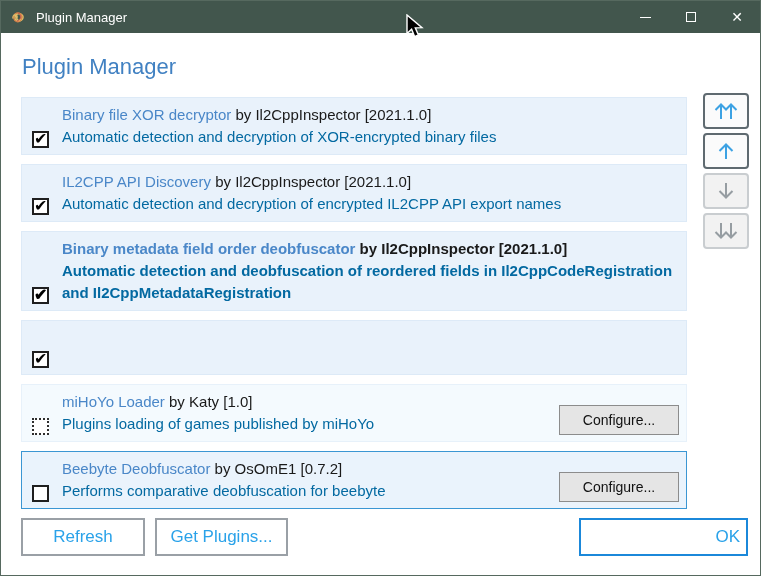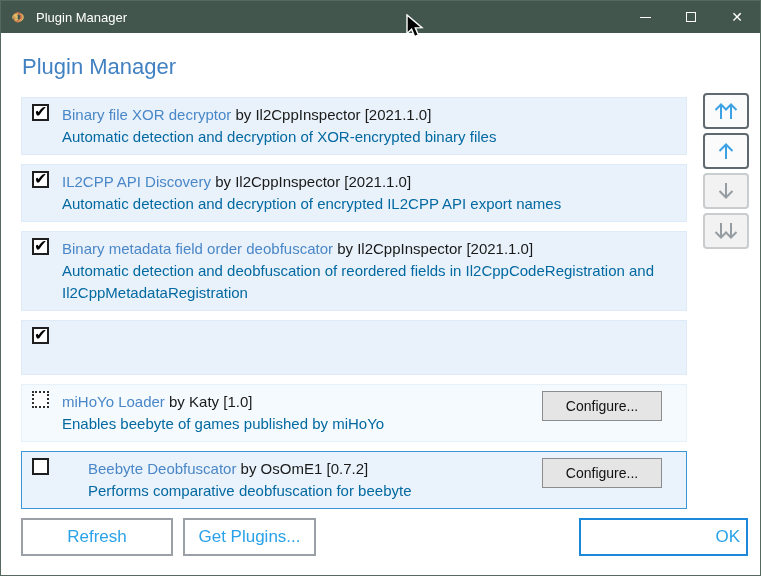--- a/index.html
+++ b/index.html
@@ -31,29 +31,29 @@
   .glyph-max { width:10px; height:10px; border:1px solid #fff; display:block; }
   .glyph-close { font-size:14px; line-height:1; }
   
   .heading {
     color:#4181c2; font-size:22px; font-weight:400;
     margin:21px 0 0 21px; height:26px; line-height:26px;
   }
   
   .list { position:absolute; left:20px; top:96px; width:666px; }
   .row {
-    display:flex; align-items:flex-start;
+    display:flex; align-items:flex-end;
     background:#e9f2fb; border:1px solid #ddeaf7;
-    padding:6px 24px 6px 10px; margin-bottom:9px;
+    padding:6px 7px 6px 10px; margin-bottom:9px;
   }
   .row.h55 { min-height:55px; }
-  .row.h70 { min-height:70px; }
+  .row.h70 { min-height:70px;font-weight:bold; }
   .row.h50 { min-height:50px; background:#f4fafe; border-color:#e7f1fa; }
   .row.h54 { min-height:54px; }
-  .row.selected { border:1px solid #3b96d3; background:#eaf3fc; margin-bottom:0;gap:26px; }
+  .row.selected { border:1px solid #3b96d3; background:#eaf3fc; margin-bottom:0; }
   .cb {
     width:17px; height:17px; flex:none; position:relative;
     background:#fff; border:2px solid #1f1f1f; margin-right:13px;
   }
   .cb.checked::after {
     content:"\2714"; position:absolute; left:0px; top:-4px;
     font-size:16px; color:#000;
   }
   .cb.dotted { border:2px dotted #2e2e2e; }
   .row-text { flex:1; font-size:15px; line-height:22px; color:#1a1a1a; }
@@ -75,21 +75,21 @@
   .move-btn.disabled { border-color:#c9cdd0; background:#f2f2f2; }
   
   .footer {
     position:absolute; left:20px; top:517px; width:727px;
     display:flex; align-items:center;
   }
   .btn {
     height:38px; background:#ffffff; border:2px solid #9aa0a6;
     color:#2aa2e9; font-size:17px; font-family:"Liberation Sans", sans-serif;
   }
-  .btn-refresh { width:152px; margin-right:10px; }
+  .btn-refresh { width:124px; margin-right:10px; }
   .btn-getplugins { width:133px; }
   .btn-ok { width:169px; margin-left:auto; border-color:#1b88da;text-align:right; }
   
   .cursor { position:absolute; left:405px; top:13px; pointer-events:none; }
 </style>
 </head>
 <body>
 
 <div class="window">
 
@@ -144,21 +144,21 @@
     </div>
 
     <div class="row h55">
       <span class="cb checked"></span>
     </div>
 
     <div class="row h50">
       <span class="cb dotted"></span>
       <div class="row-text">
         <div><span class="pname">miHoYo Loader</span> <span class="byline">by Katy [1.0]</span></div>
-        <div class="pdesc">Enables beebyte of games published by miHoYo</div>
+        <div class="pdesc">Plugins loading of games published by miHoYo</div>
       </div>
       <button class="cfg-btn">Configure...</button>
     </div>
 
     <div class="row h54 selected">
       <span class="cb"></span>
       <div class="row-text">
         <div><span class="pname">Beebyte Deobfuscator</span> <span class="byline">by OsOmE1 [0.7.2]</span></div>
         <div class="pdesc">Performs comparative deobfuscation for beebyte</div>
       </div>

